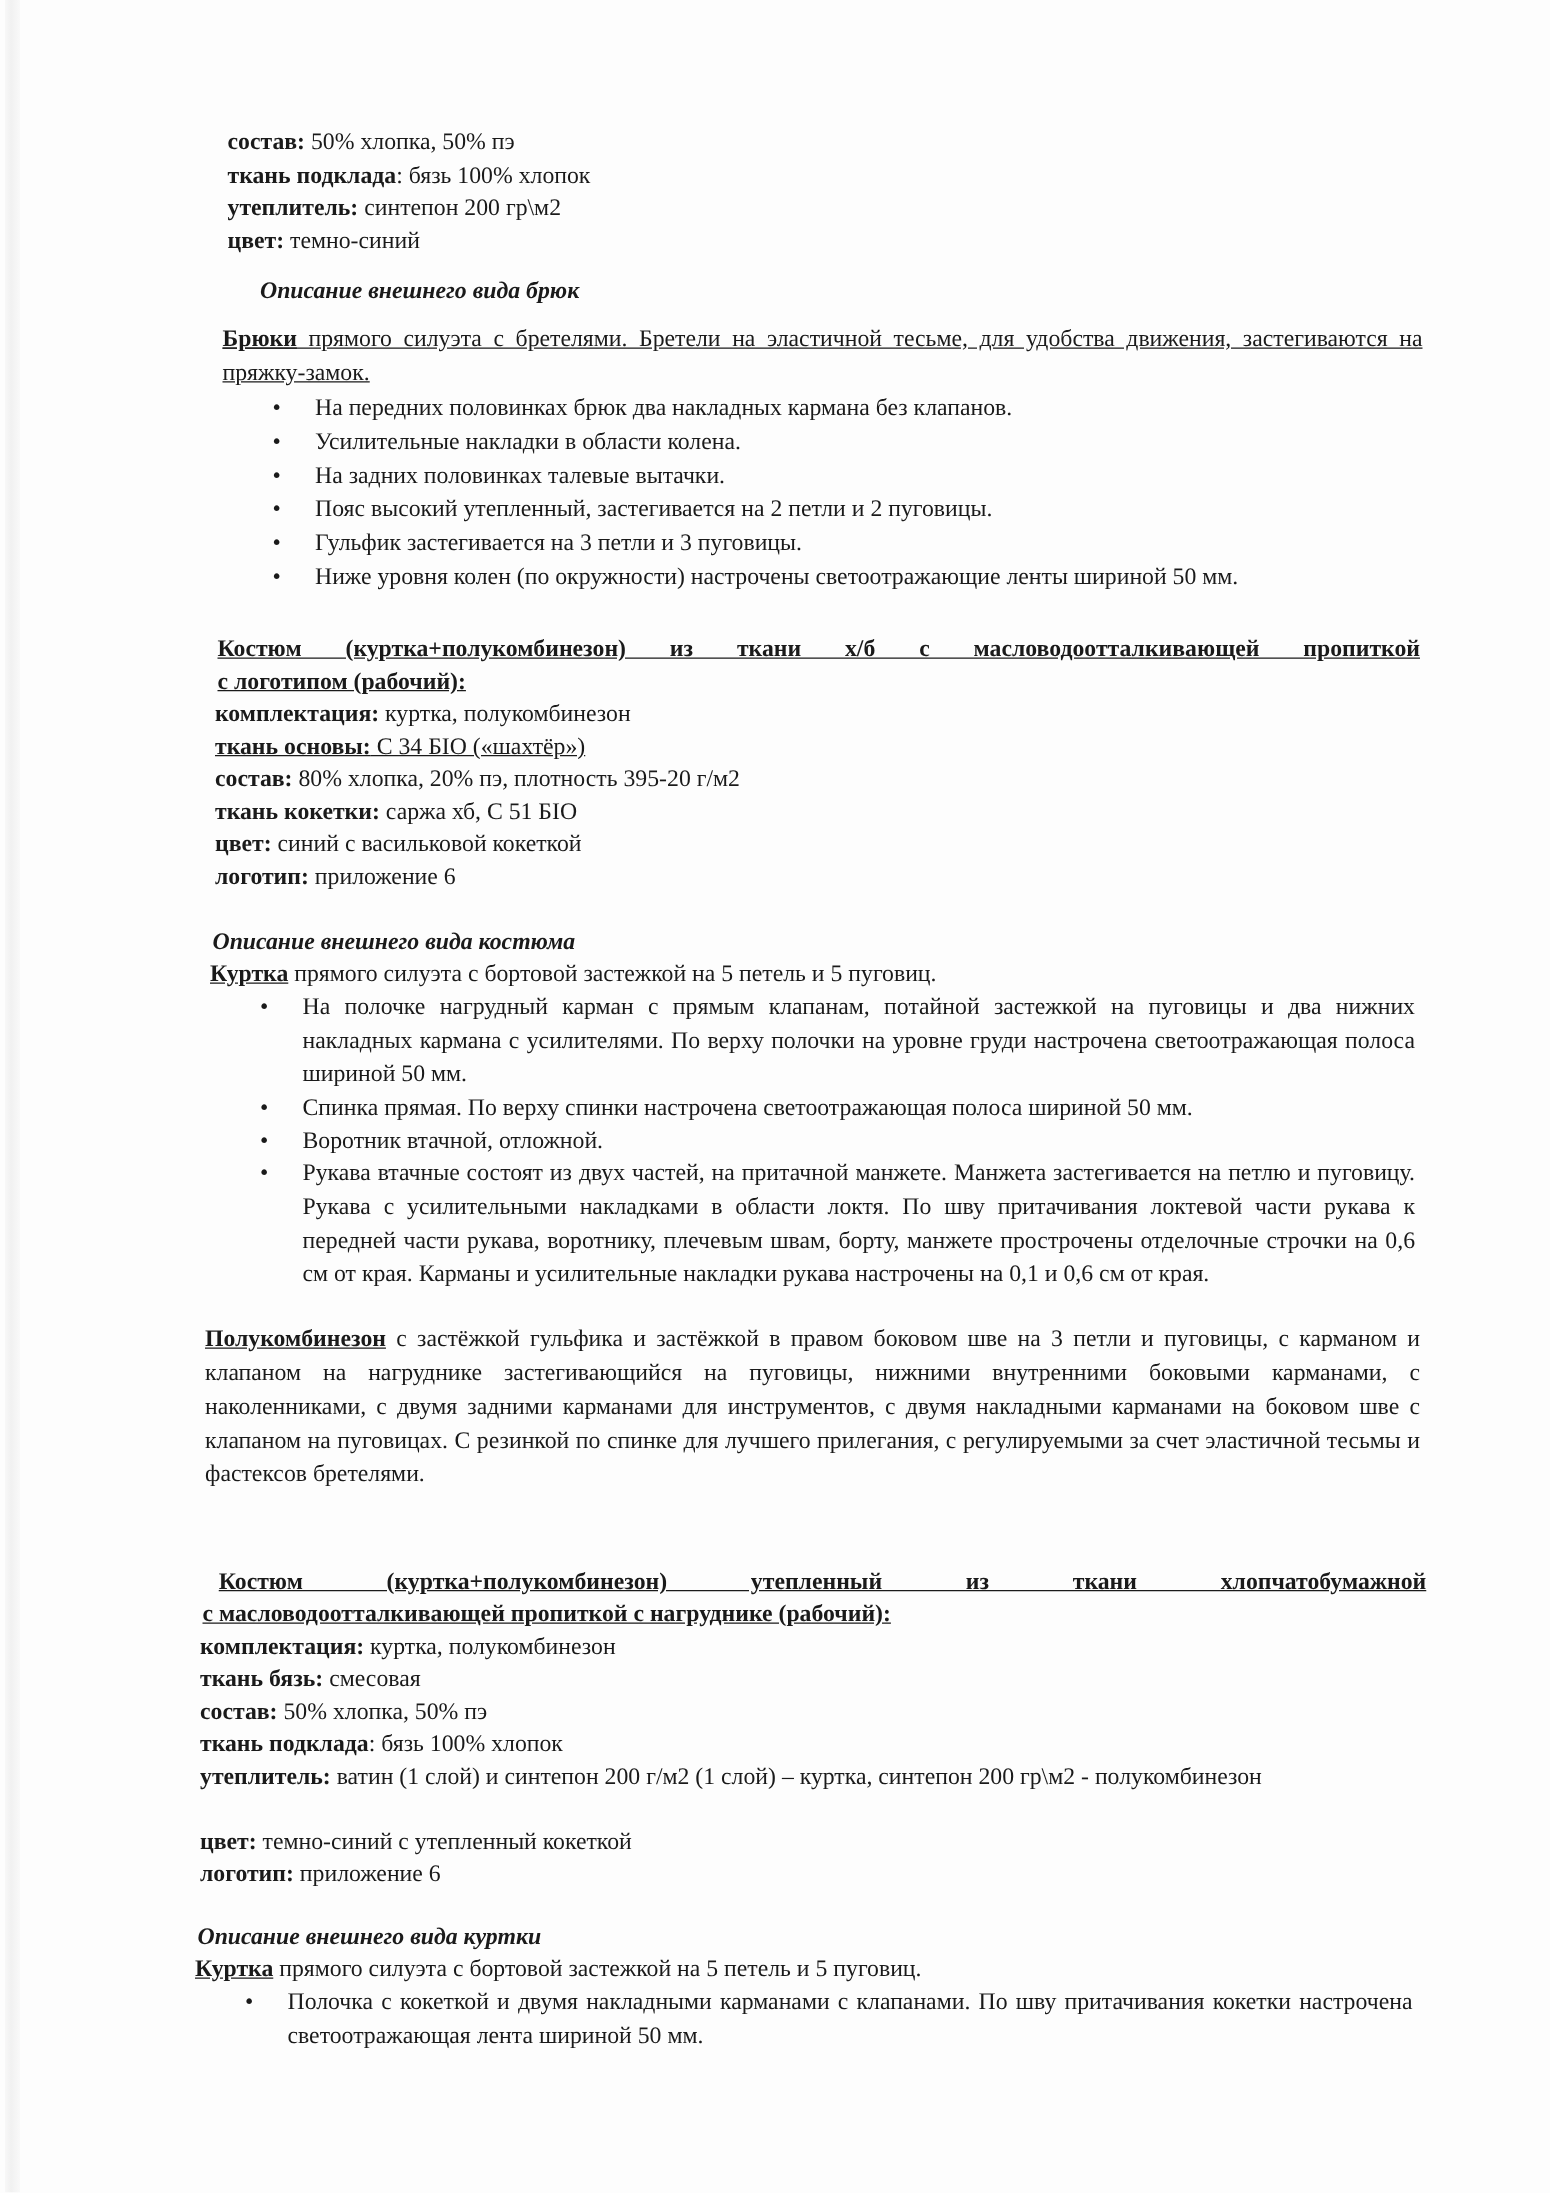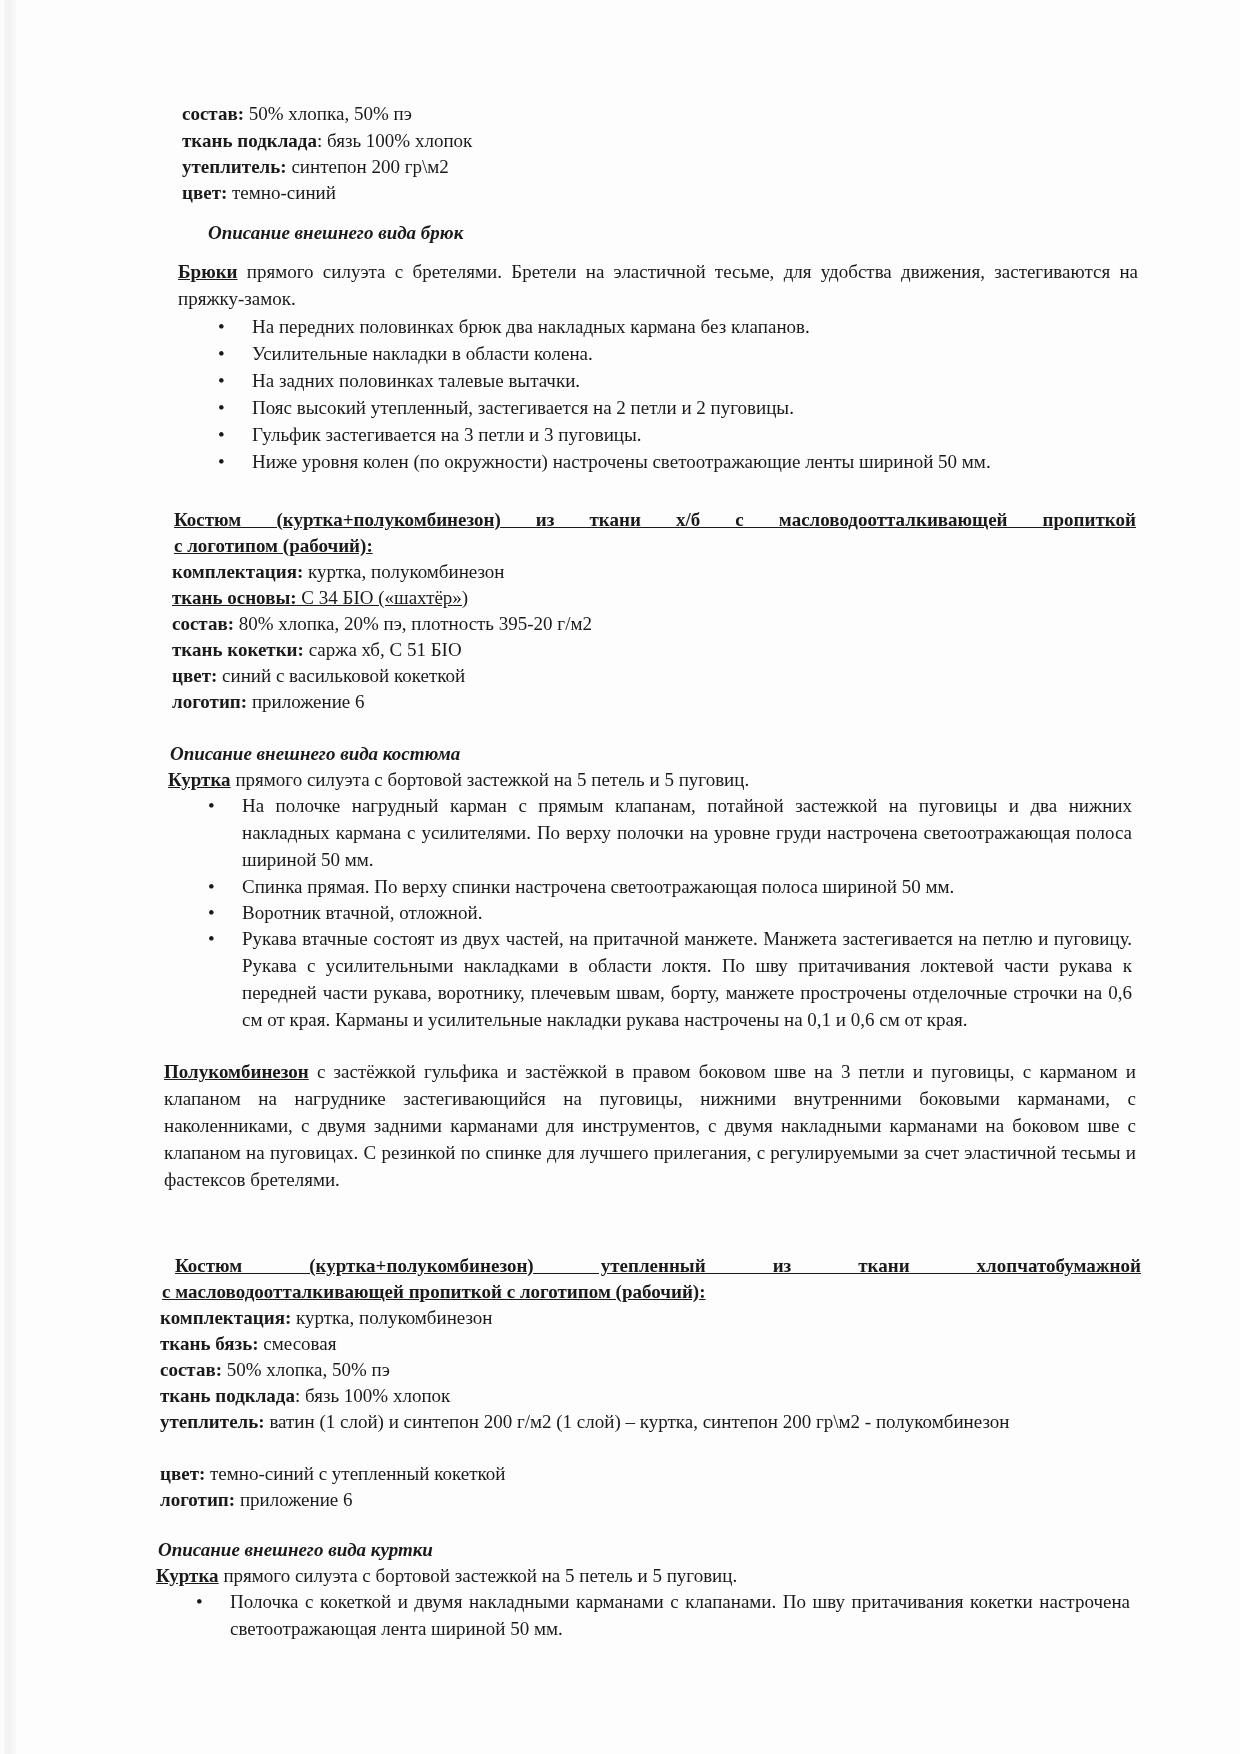--- a/index.html
+++ b/index.html
@@ -39,21 +39,21 @@
     <span class="lbl">ткань подклада</span><span>: бязь 100% хлопок</span>
   </div>
   <div class="blk" style="left:182px; top:153px;">
     <span class="lbl">утеплитель:</span><span> синтепон 200 гр\м2</span>
   </div>
   <div class="blk" style="left:182px; top:179px;">
     <span class="lbl">цвет:</span><span> темно-синий</span>
   </div>
 
   <div class="blk heading-italic" style="left:180px; top:219px;margin-left:28px;">Описание внешнего вида брюк</div>
-  <div class="blk just" style="left:178px; top:258px; width:960px;">
+  <div class="blk just" style="left:178px; top:258px; width:960px;text-decoration:underline;">
     <span class="u">Брюки</span><span> прямого силуэта с бретелями. Бретели на эластичной тесьме, для удобства движения, застегиваются на пряжку-замок.</span>
   </div>
 
   <div class="bul" style="left:218px; top:313px; width:920px;">
       <span class="dot">•</span>
       <span class="txt" style="width:880px">На передних половинках брюк два накладных кармана без клапанов.</span>
     </div>
   <div class="bul" style="left:218px; top:340px; width:920px;">
       <span class="dot">•</span>
       <span class="txt" style="width:880px">Усилительные накладки в области колена.</span>
@@ -101,21 +101,21 @@
       <span class="txt" style="width:890px">Воротник втачной, отложной.</span>
     </div>
   <div class="bul" style="left:208px; top:925px; width:930px;">
       <span class="dot">•</span>
       <span class="txt" style="width:890px">Рукава втачные состоят из двух частей, на притачной манжете. Манжета застегивается на петлю и пуговицу. Рукава с усилительными накладками в области локтя. По шву притачивания  локтевой части рукава к передней части рукава, воротнику, плечевым швам, борту, манжете прострочены отделочные строчки на  0,6 см от края. Карманы и усилительные накладки рукава настрочены на 0,1 и 0,6 см от края.</span>
     </div>
 
   <div class="blk just" style="left:164px; top:1058px; width:972px;"><span class="u">Полукомбинезон</span><span> с застёжкой гульфика и застёжкой в правом боковом шве на 3 петли и пуговицы, с карманом и клапаном на нагруднике застегивающийся на пуговицы, нижними внутренними боковыми карманами, с наколенниками, с двумя задними карманами для инструментов, с двумя накладными карманами на боковом шве с клапаном на пуговицах. С резинкой по спинке для лучшего прилегания, с регулируемыми за счет эластичной тесьмы и фастексов бретелями.</span></div>
 
   <div class="blk title-u title-spread" style="left:175px; top:1252px; width:966px;">Костюм (куртка+полукомбинезон) утепленный из ткани хлопчатобумажной</div>
-  <div class="blk title-u" style="left:162px; top:1278px;">с масловодоотталкивающей пропиткой с логотипом (рабочий):</div>
+  <div class="blk title-u" style="left:162px; top:1278px;">с масловодоотталкивающей пропиткой с нагруднике (рабочий):</div>
 
   <div class="blk" style="left:160px; top:1304px;"><span class="lbl">комплектация:</span><span> куртка, полукомбинезон</span></div>
   <div class="blk" style="left:160px; top:1330px;"><span class="lbl">ткань бязь:</span><span> смесовая</span></div>
   <div class="blk" style="left:160px; top:1356px;"><span class="lbl">состав:</span><span> 50% хлопка, 50% пэ</span></div>
   <div class="blk" style="left:160px; top:1382px;"><span class="lbl">ткань подклада</span><span>: бязь 100% хлопок</span></div>
   <div class="blk just" style="left:160px; top:1408px; width:970px;"><span class="lbl">утеплитель:</span><span> ватин (1 слой) и синтепон 200 г/м2 (1 слой) – куртка, синтепон 200 гр\м2 - полукомбинезон</span></div>
   <div class="blk" style="left:160px; top:1460px;"><span class="lbl">цвет:</span><span> темно-синий с утепленный кокеткой</span></div>
   <div class="blk" style="left:160px; top:1486px;"><span class="lbl">логотип:</span><span> приложение 6</span></div>
 
   <div class="blk heading-italic" style="left:158px; top:1536px;">Описание внешнего вида куртки</div>

